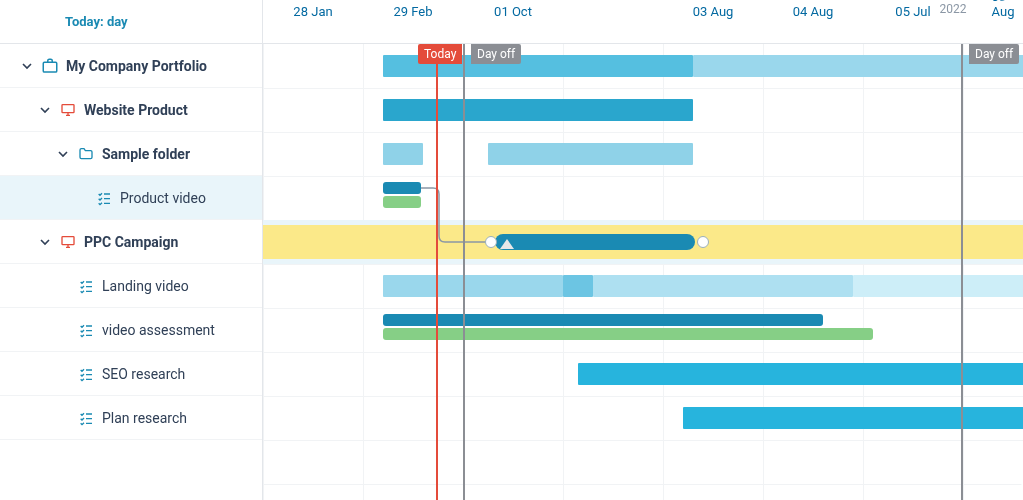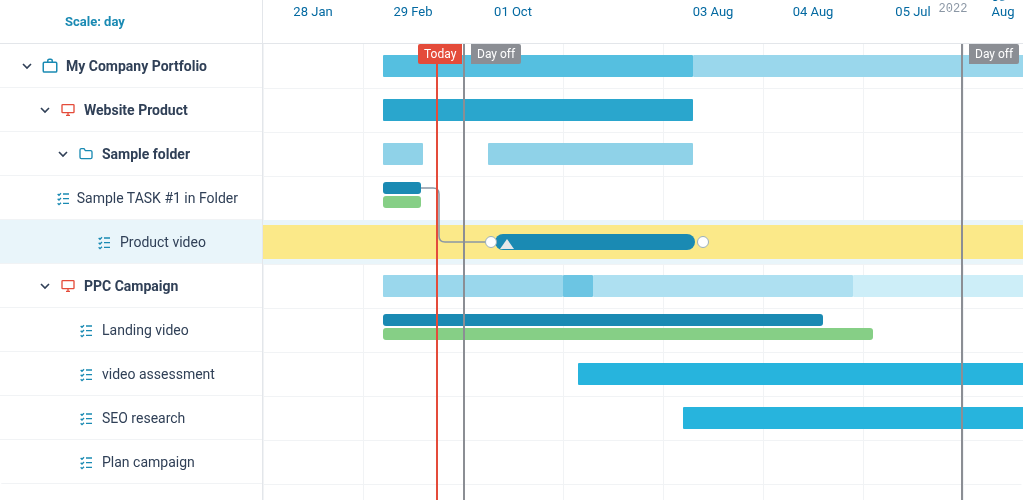--- a/index.html
+++ b/index.html
@@ -46,21 +46,21 @@
   }
 
   
   .tree {
     flex: 1;
   }
   .row {
     height: 44px;
     display: flex;
     align-items: center;
-    padding-right: 24px;
+    padding-right: 8px;
     border-bottom: 1px solid #f1f3f5;
     white-space: nowrap;
     overflow: hidden;
   }
   .row.highlight {
     background: #e9f5fa;
   }
   .indent { display:inline-block; height:1px; }
   .chevron {
     width: 18px; height: 18px;
@@ -94,21 +94,20 @@
     height: 44px;
     position: relative;
     border-bottom: 1px solid #e3e6ea;
   }
   .year {
     position:absolute;
     top: 2px;
     font-size:12px;
     color:#8b97a5;
     transform: translateX(-50%);
-    font-family: Liberation Mono, monospace;
   }
   .tick {
     position:absolute;
     bottom: 24px;
     font-size: 13px;
     color:#0369a1;
     transform: translateX(-50%);
   }
 
   
@@ -187,21 +186,21 @@
     pointer-events:none;
   }
 </style>
 </head>
 <body>
 
 <div class="app">
 
   <div class="sidebar">
     <div class="scale-row">
-      <span>Scale: day</span>
+      <span>Today: day</span>
     </div>
 
     <div class="tree">
 
       <div class="row">
         <span class="indent" style="width:18px"></span>
         <span class="chevron">
           <svg class="chevron-svg" viewBox="0 0 10 10">
               <path d="M1 3 L5 7 L9 3" fill="none" stroke="currentColor" stroke-width="1.6"></path>
             </svg>
@@ -239,30 +238,20 @@
             </svg>
         </span>
         <span class="itemicon ico-folder">
           <svg width="16" height="16" viewBox="0 0 24 24" fill="none" stroke="currentColor" stroke-width="2">
               <path d="M3 6a2 2 0 0 1 2-2h4l2 3h8a2 2 0 0 1 2 2v8a2 2 0 0 1-2 2H5a2 2 0 0 1-2-2V6z"></path>
             </svg>
         </span>
         <span class="label">Sample folder</span>
       </div>
 
-      <div class="row">
-        <span class="indent" style="width:72px"></span>
-        <span class="spacer-chevron"></span>
-        <span class="itemicon ico-task">
-          <svg width="16" height="16" viewBox="0 0 24 24" fill="none" stroke="currentColor" stroke-width="2">
-              <path d="M4 6l2 2 3-3M4 13l2 2 3-3M4 20l2 2 3-3M12 6h9M12 13h9M12 20h9"></path>
-            </svg>
-        </span>
-        <span class="label task">Sample TASK #1 in Folder</span>
-      </div>
 
       <div class="row highlight">
         <span class="indent" style="width:72px"></span>
         <span class="spacer-chevron"></span>
         <span class="itemicon ico-task">
           <svg width="16" height="16" viewBox="0 0 24 24" fill="none" stroke="currentColor" stroke-width="2">
               <path d="M4 6l2 2 3-3M4 13l2 2 3-3M4 20l2 2 3-3M12 6h9M12 13h9M12 20h9"></path>
             </svg>
         </span>
         <span class="label task">Product video</span>
@@ -318,21 +307,21 @@
       </div>
 
       <div class="row">
         <span class="indent" style="width:54px"></span>
         <span class="spacer-chevron"></span>
         <span class="itemicon ico-task">
           <svg width="16" height="16" viewBox="0 0 24 24" fill="none" stroke="currentColor" stroke-width="2">
               <path d="M4 6l2 2 3-3M4 13l2 2 3-3M4 20l2 2 3-3M12 6h9M12 13h9M12 20h9"></path>
             </svg>
         </span>
-        <span class="label task">Plan campaign</span>
+        <span class="label task">Plan research</span>
       </div>
     </div>
   </div>
 
   <div class="chart">
     <div class="chart-header">
       <span class="year" style="left:690px">2022</span>
       <span class="tick" style="left:50px">28 Jan</span>
       <span class="tick" style="left:150px">29 Feb</span>
       <span class="tick" style="left:250px">01 Oct</span>

